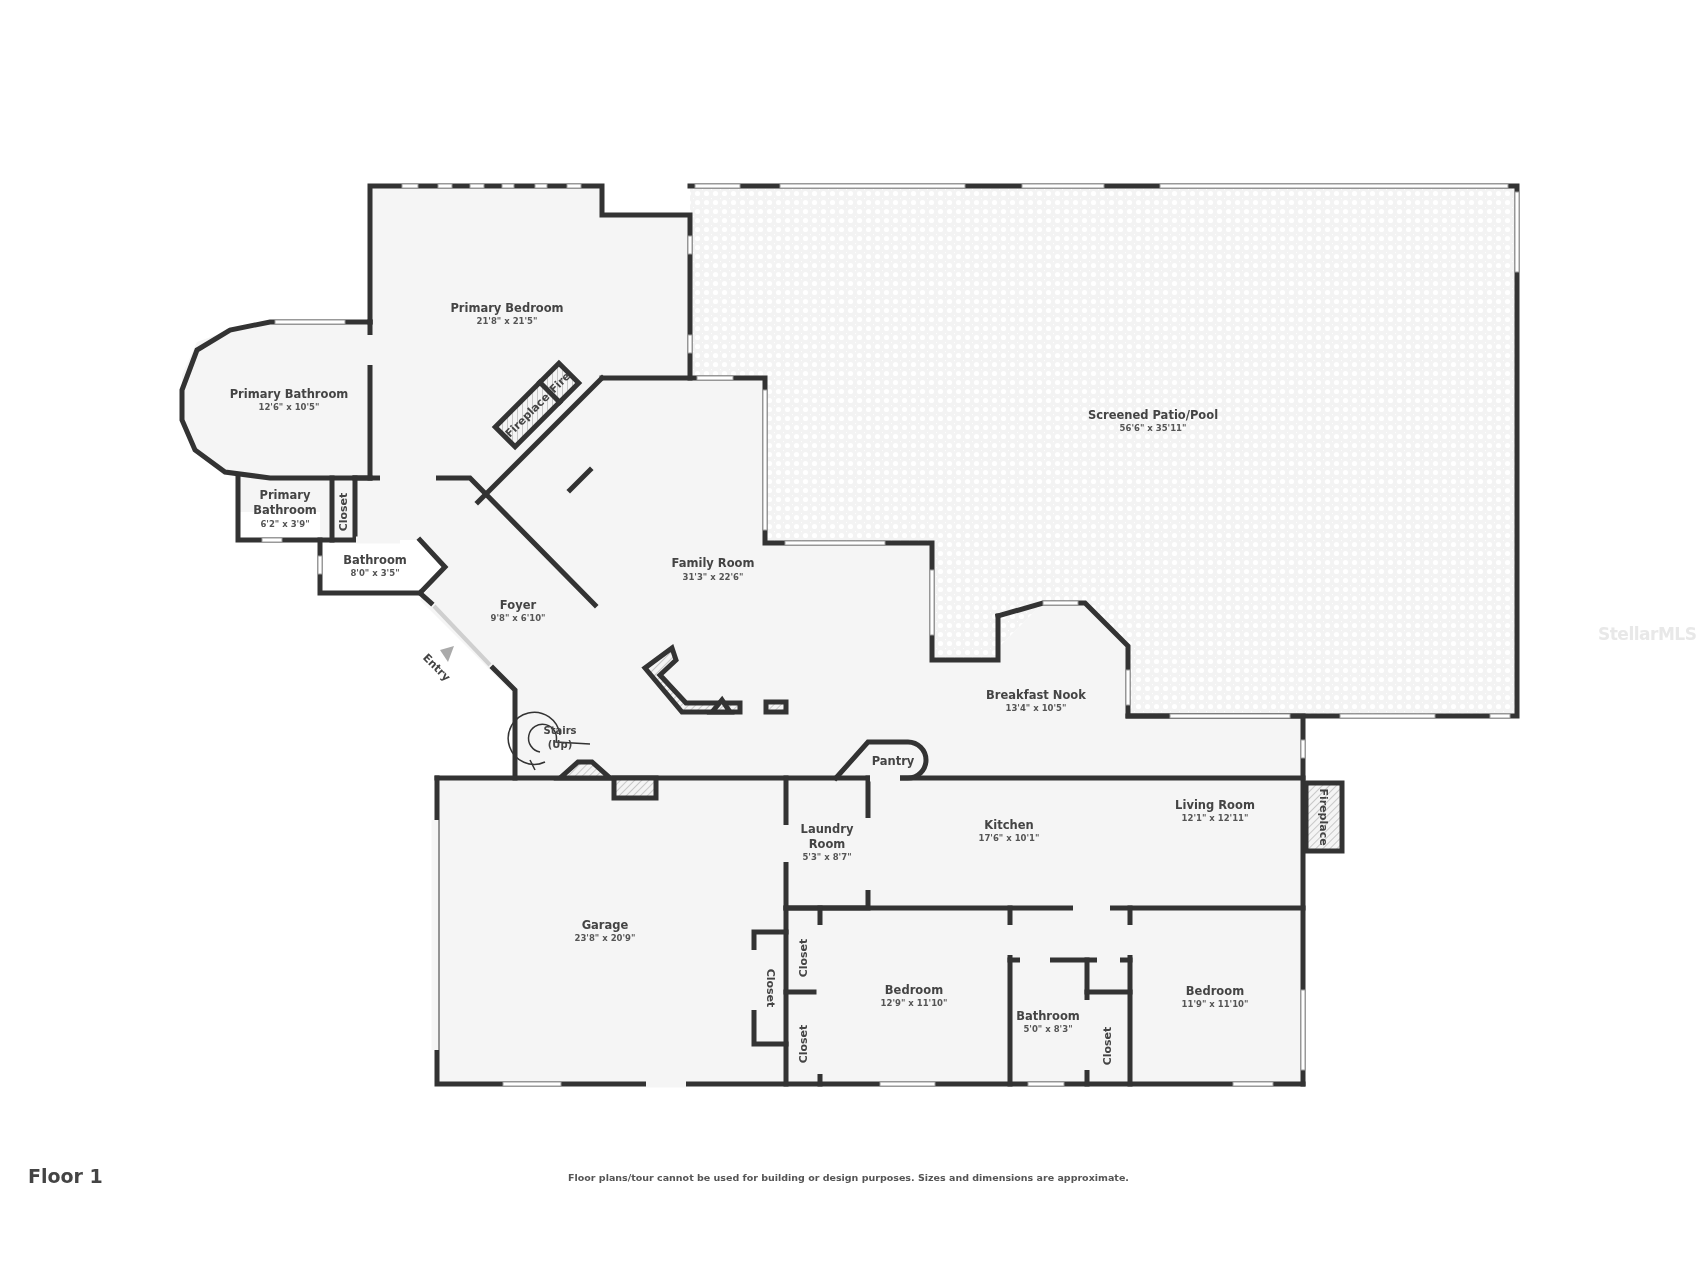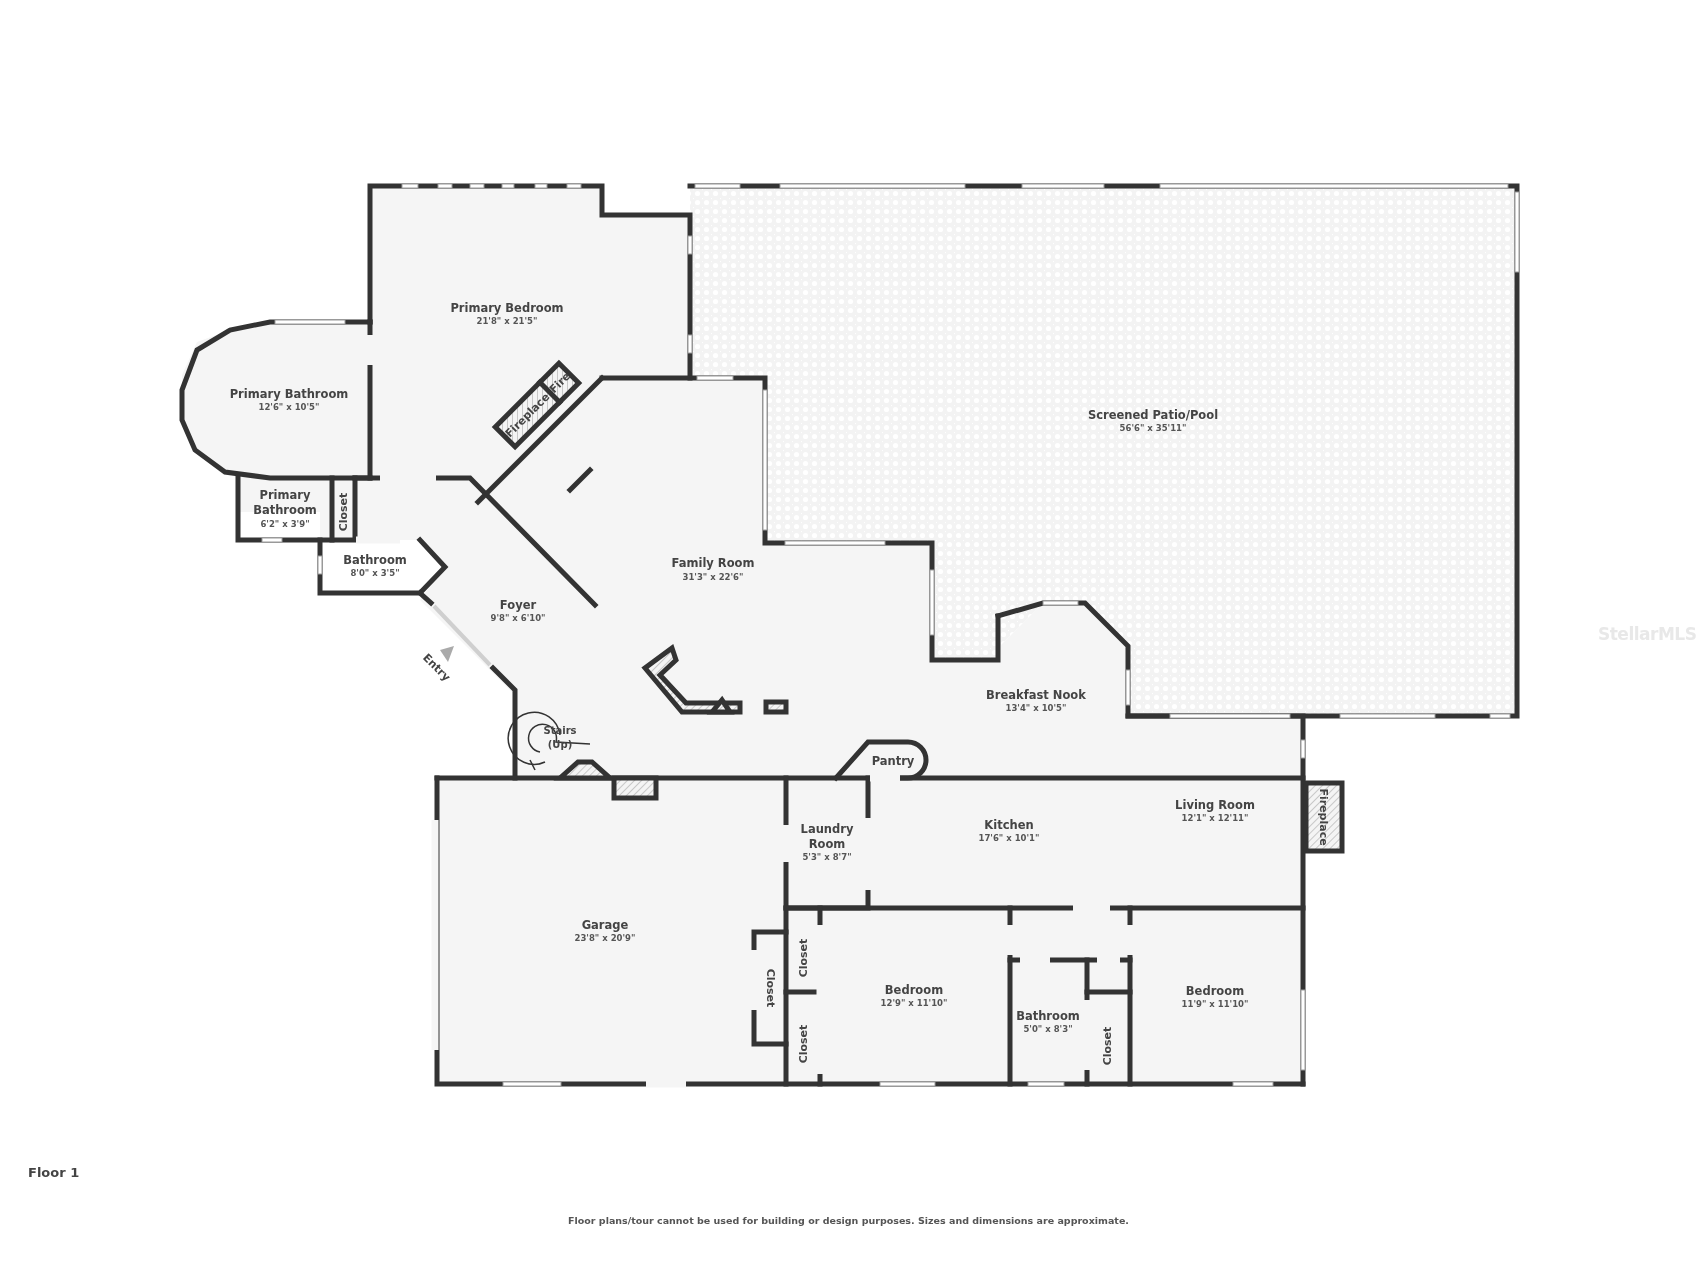--- a/index.html
+++ b/index.html
@@ -7,23 +7,23 @@
          font-family: "DejaVu Sans", "Liberation Sans", sans-serif; color: #3d3d3d; }
   #plan { position: absolute; left: 0; top: 0; }
   .wall { fill: none; stroke: #333333; stroke-width: 5; stroke-linejoin: miter; stroke-linecap: square; }
   .thin { fill: none; stroke: #333333; stroke-width: 1.5; }
   .win { fill: #ffffff; stroke: #9a9a9a; stroke-width: 1; }
   .gap { stroke: #f5f5f5; stroke-width: 7; }
   .hatch { fill: url(#hatch); stroke: #333333; stroke-width: 5; }
   .room-name { font-size: 11.5px; font-weight: bold; fill: #444444; text-anchor: middle; }
   .room-dim  { font-size: 8.5px; font-weight: bold; fill: #555555; text-anchor: middle; }
   .vlabel { font-size: 11px; font-weight: bold; fill: #444444; text-anchor: middle; }
-  .floor-label { position: absolute; left: 28px; top: 1165px; font-size: 13px; font-weight: bold; color: #444; }
+  .floor-label { position: absolute; left: 28px; top: 1165px; font-size: 19px; font-weight: bold; color: #444; }
   .disclaimer { position: absolute; left: 0; width: 1697px; top: 1172px; text-align: center;
-                font-size: 9.5px; font-weight: bold; color: #555; margin-top: 43px; }
+                font-size: 9.5px; font-weight: bold; color: #555; }
   .watermark { position: absolute; left: 1598px; top: 624px; font-size: 17px; font-weight: bold;
                color: #e8e8e8; letter-spacing: -0.5px; }
 </style>
 </head>
 <body>
 
 <svg id="plan" width="1697" height="1272" viewBox="0 0 1697 1272" xmlns="http://www.w3.org/2000/svg">
   <defs>
     <pattern id="tiles" width="9" height="9" patternUnits="userSpaceOnUse">
       <rect width="9" height="9" fill="#f3f3f3"></rect>

